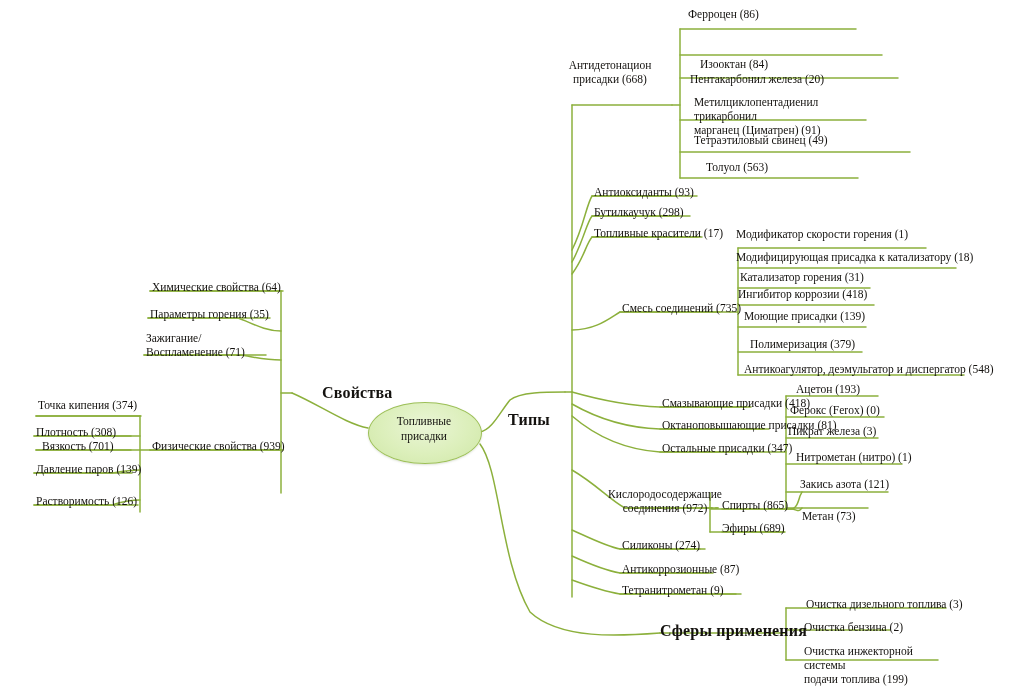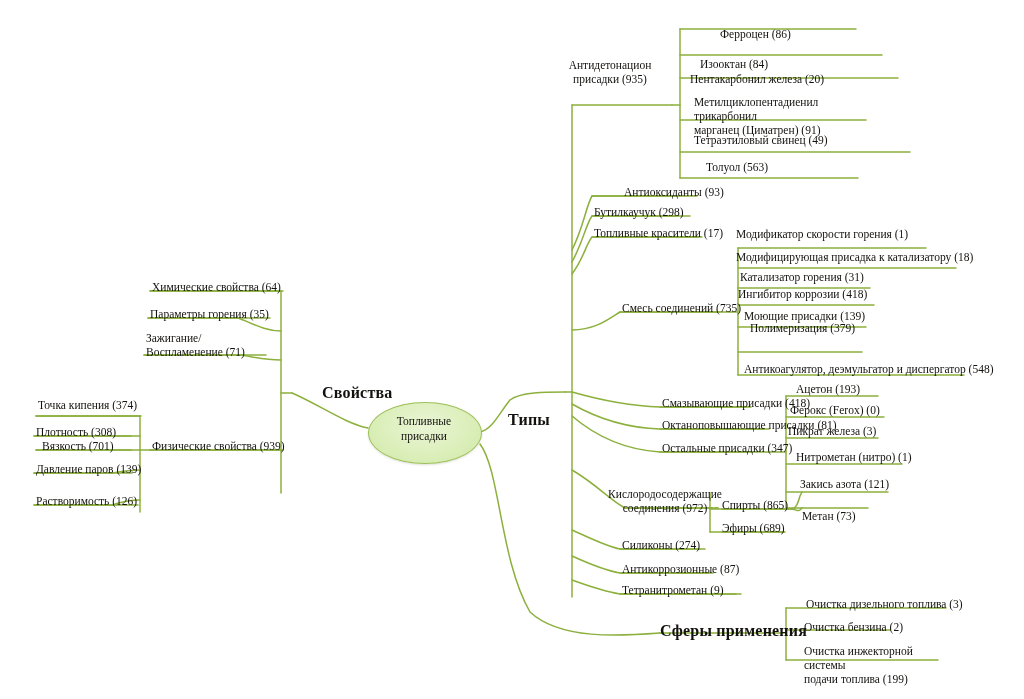--- a/index.html
+++ b/index.html
@@ -183,56 +183,56 @@
   <div class="node" style="left:152px;top:440px;">Физические свойства (939)</div>
 
   <div class="node" style="left:38px;top:399px;">Точка кипения (374)</div>
   <div class="node" style="left:36px;top:426px;">Плотность (308)</div>
   <div class="node" style="left:42px;top:440px;">Вязкость (701)</div>
   <div class="node" style="left:36px;top:463px;">Давление паров (139)</div>
   <div class="node" style="left:36px;top:495px;">Растворимость (126)</div>
 
   <div class="node ctr" style="left:555px;top:58px;width:110px;line-height:14px;">
     <div>Антидетонацион</div>
-    <div>присадки (935)</div>
-  </div>
-
-  <div class="node" style="left:624px;top:186px;text-align:center;">Антиоксиданты (93)</div>
+    <div>присадки (668)</div>
+  </div>
+
+  <div class="node" style="left:594px;top:186px;text-align:center;">Антиоксиданты (93)</div>
   <div class="node" style="left:594px;top:206px;">Бутилкаучук (298)</div>
   <div class="node" style="left:594px;top:227px;">Топливные красители (17)</div>
   <div class="node" style="left:622px;top:302px;">Смесь соединений (735)</div>
   <div class="node" style="left:662px;top:397px;">Смазывающие присадки (418)</div>
   <div class="node" style="left:662px;top:419px;">Октаноповышающие присадки (81)</div>
   <div class="node" style="left:662px;top:442px;">Остальные присадки (347)</div>
 
   <div class="node ctr" style="left:600px;top:487px;width:130px;line-height:14px;">
     <div>Кислородосодержащие</div>
     <div>соединения (972)</div>
   </div>
 
   <div class="node" style="left:622px;top:539px;">Силиконы (274)</div>
   <div class="node" style="left:622px;top:563px;">Антикоррозионные (87)</div>
   <div class="node" style="left:622px;top:584px;">Тетранитрометан (9)</div>
 
-  <div class="node" style="left:688px;top:28px;margin-left:32px;">Ферроцен (86)</div>
+  <div class="node" style="left:688px;top:8px;">Ферроцен (86)</div>
   <div class="node" style="left:690px;top:38px;margin-top:35px;">Пентакарбонил железа (20)</div>
   <div class="node" style="left:700px;top:58px;">Изооктан (84)</div>
   <div class="node wrap" style="left:694px;top:95px;width:180px;line-height:14px;">
     <div>Метилциклопентадиенил трикарбонил</div>
     <div>марганец (Циматрен) (91)</div>
   </div>
   <div class="node" style="left:694px;top:134px;">Тетраэтиловый свинец (49)</div>
   <div class="node" style="left:706px;top:161px;">Толуол (563)</div>
 
   <div class="node" style="left:736px;top:228px;">Модификатор скорости горения (1)</div>
   <div class="node" style="left:736px;top:251px;">Модифицирующая присадка к катализатору (18)</div>
   <div class="node" style="left:740px;top:271px;">Катализатор горения (31)</div>
   <div class="node" style="left:738px;top:288px;">Ингибитор коррозии (418)</div>
   <div class="node" style="left:744px;top:310px;">Моющие присадки (139)</div>
-  <div class="node" style="left:750px;top:322px;">Полимеризация (379)</div>
+  <div class="node" style="left:750px;top:338px;">Полимеризация (379)</div>
   <div class="node" style="left:744px;top:363px;">Антикоагулятор, деэмульгатор и диспергатор (548)</div>
 
   <div class="node" style="left:796px;top:383px;">Ацетон (193)</div>
   <div class="node" style="left:790px;top:404px;">Ферокс (Ferox) (0)</div>
   <div class="node" style="left:788px;top:425px;">Пикрат железа (3)</div>
   <div class="node" style="left:796px;top:451px;">Нитрометан (нитро) (1)</div>
   <div class="node" style="left:800px;top:478px;">Закись азота (121)</div>
   <div class="node" style="left:802px;top:495px;margin-top:15px;">Метан (73)</div>
 
   <div class="node" style="left:722px;top:499px;">Спирты (865)</div>

